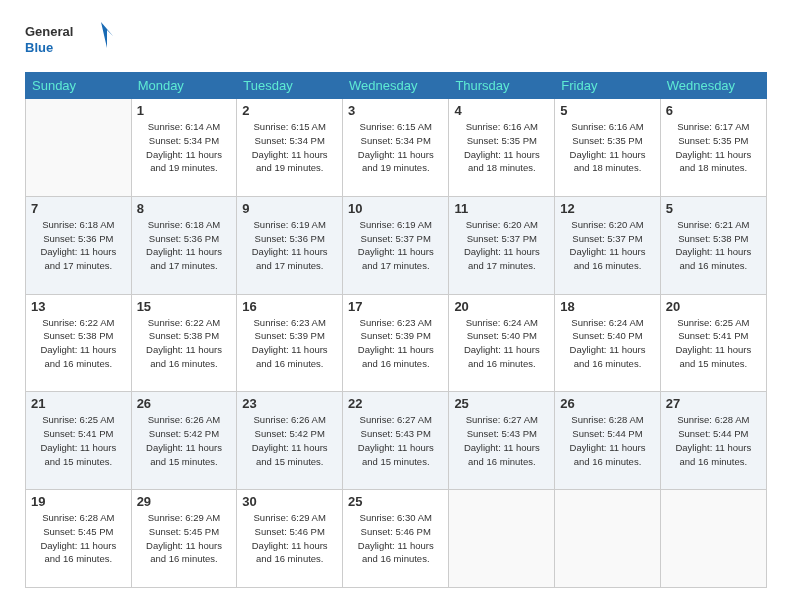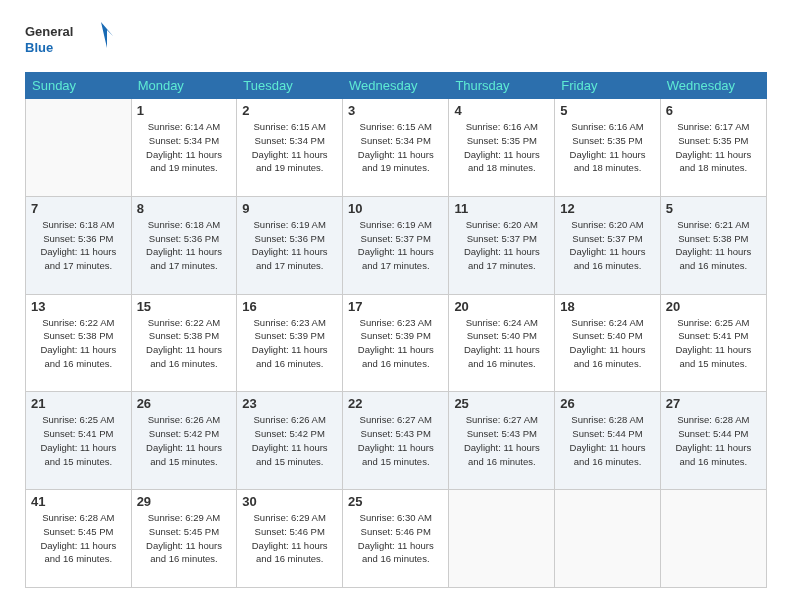--- a/index.html
+++ b/index.html
@@ -230,21 +230,21 @@
             <span class="day-number">26</span>
             <div class="day-info">Sunrise: 6:28 AM<br>Sunset: 5:44 PM<br>Daylight: 11 hours<br>and 16 minutes.</div>
           </td>
           <td>
             <span class="day-number">27</span>
             <div class="day-info">Sunrise: 6:28 AM<br>Sunset: 5:44 PM<br>Daylight: 11 hours<br>and 16 minutes.</div>
           </td>
         </tr>
         <tr class="row-white">
           <td>
-            <span class="day-number">41</span>
+            <span class="day-number">19</span>
             <div class="day-info">Sunrise: 6:28 AM<br>Sunset: 5:45 PM<br>Daylight: 11 hours<br>and 16 minutes.</div>
           </td>
           <td>
             <span class="day-number">29</span>
             <div class="day-info">Sunrise: 6:29 AM<br>Sunset: 5:45 PM<br>Daylight: 11 hours<br>and 16 minutes.</div>
           </td>
           <td>
             <span class="day-number">30</span>
             <div class="day-info">Sunrise: 6:29 AM<br>Sunset: 5:46 PM<br>Daylight: 11 hours<br>and 16 minutes.</div>
           </td>

